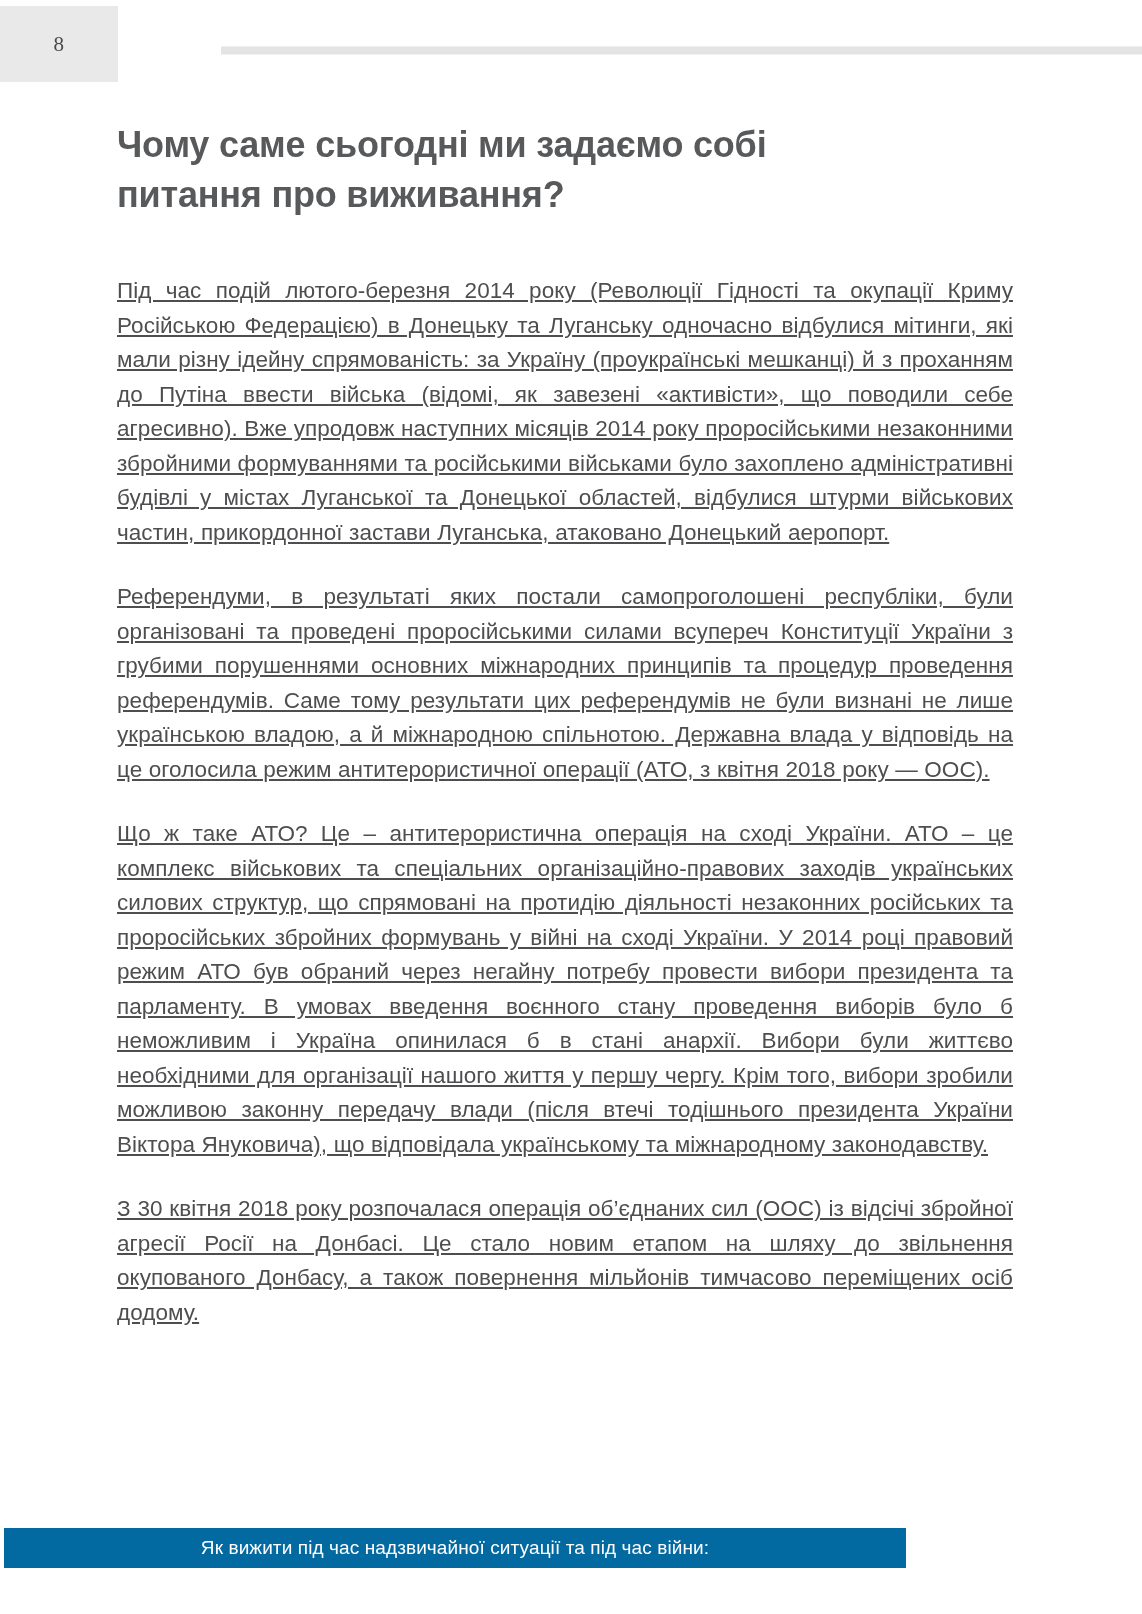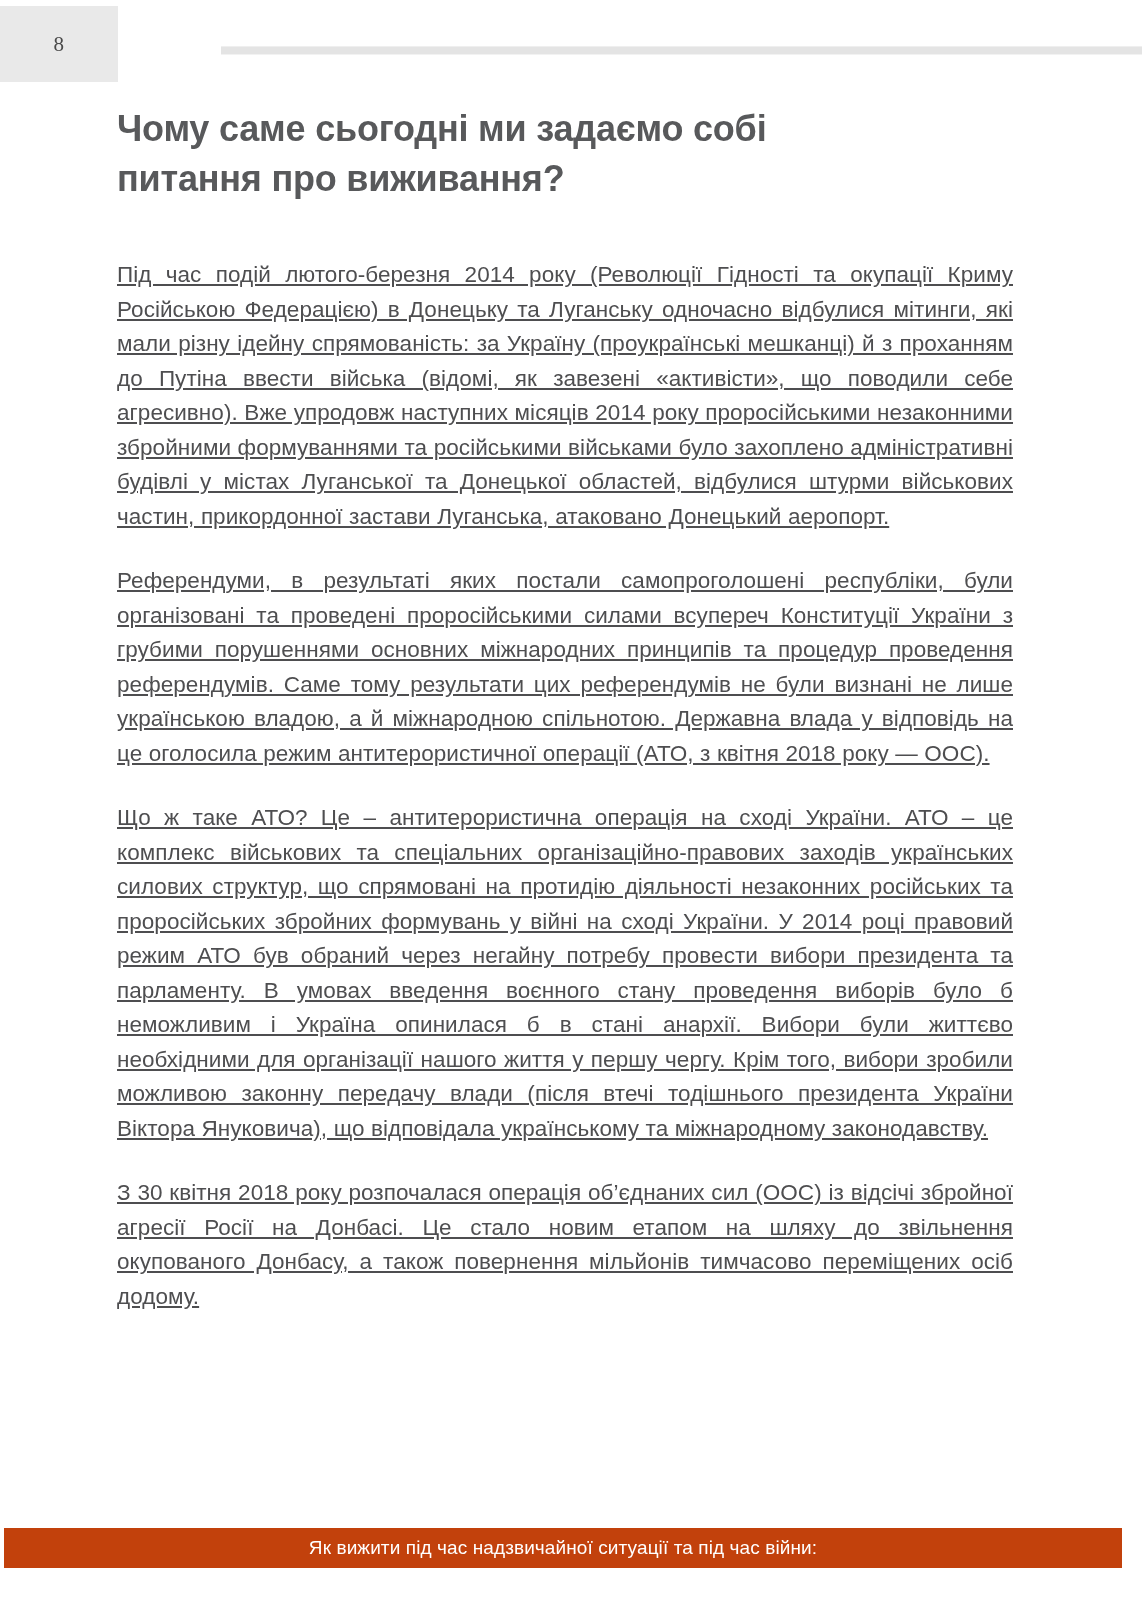--- a/index.html
+++ b/index.html
@@ -59,21 +59,21 @@
     top: 104px;
     width: 896px;
   }
 
   .section-title {
     font-size: 36px;
     line-height: 50px;
     font-weight: bold;
     color: #58595b;
     letter-spacing: -0.2px;
-    margin: 0 0 54px 0;
+    margin: 16px 0 54px 0;
     max-width: 770px;
   }
 
   .body-copy p {
     margin: 0 0 30px 0;
     font-size: 22.5px;
     line-height: 34.5px;
     color: #4e4e50;
     text-align: justify;
     text-justify: inter-word;
@@ -83,23 +83,23 @@
   }
   .body-copy p:last-child {
     margin-bottom: 6px;
   }
 
   
   .page-footer {
     position: absolute;
     left: 4px;
     top: 1528px;
-    width: 1118px;
+    width: 902px;
     height: 40px;
-    background: #c2410c;
+    background: #0369a1;
     display: flex;
     align-items: center;
     justify-content: center;
   }
   .page-footer .footer-text {
     color: #ffffff;
     font-size: 19px;
     line-height: 40px;
     letter-spacing: 0.1px;
     white-space: nowrap;

